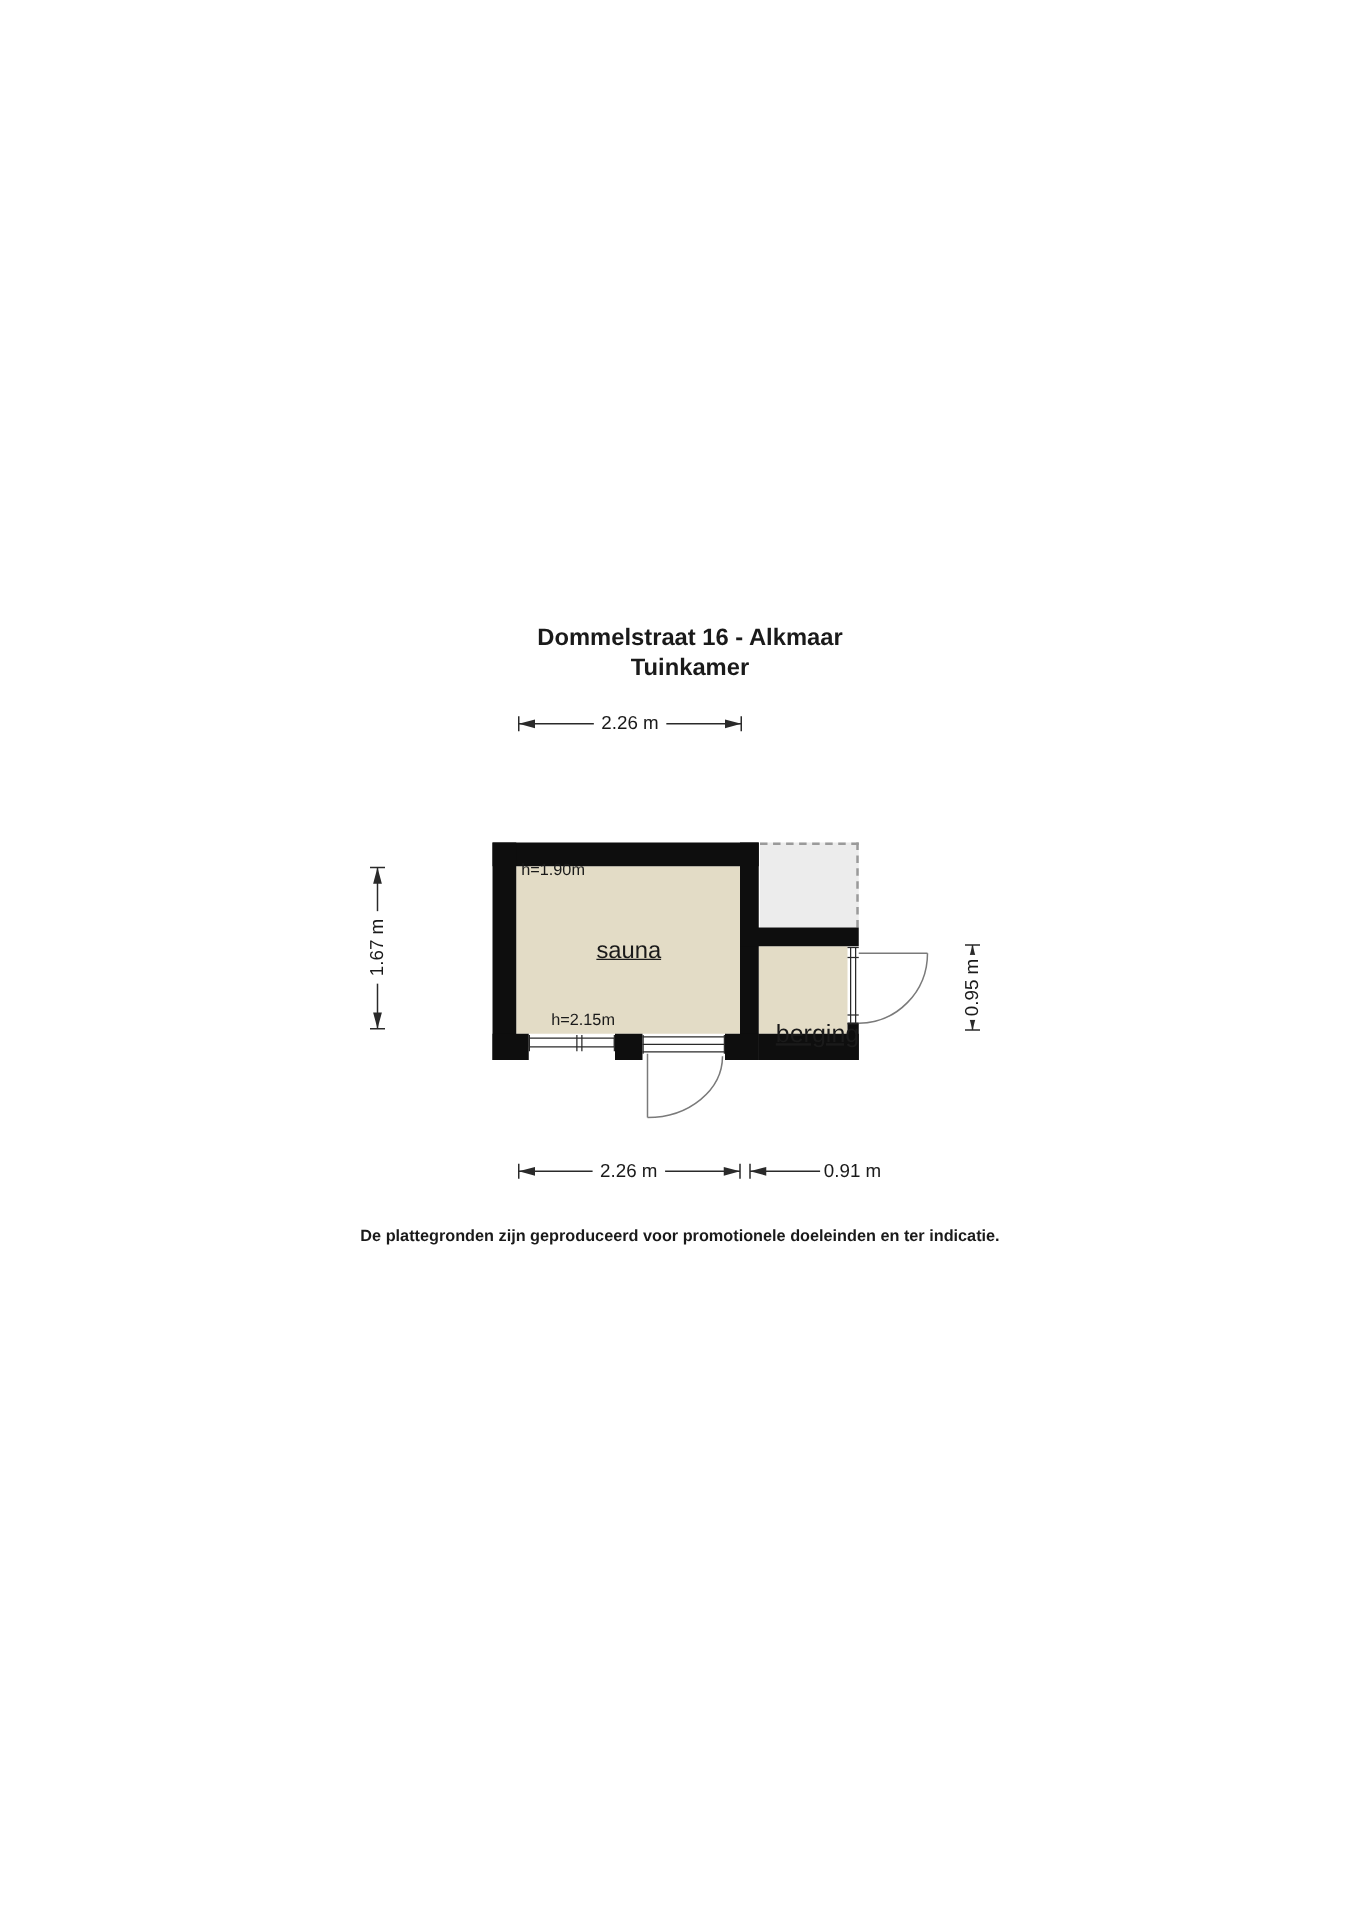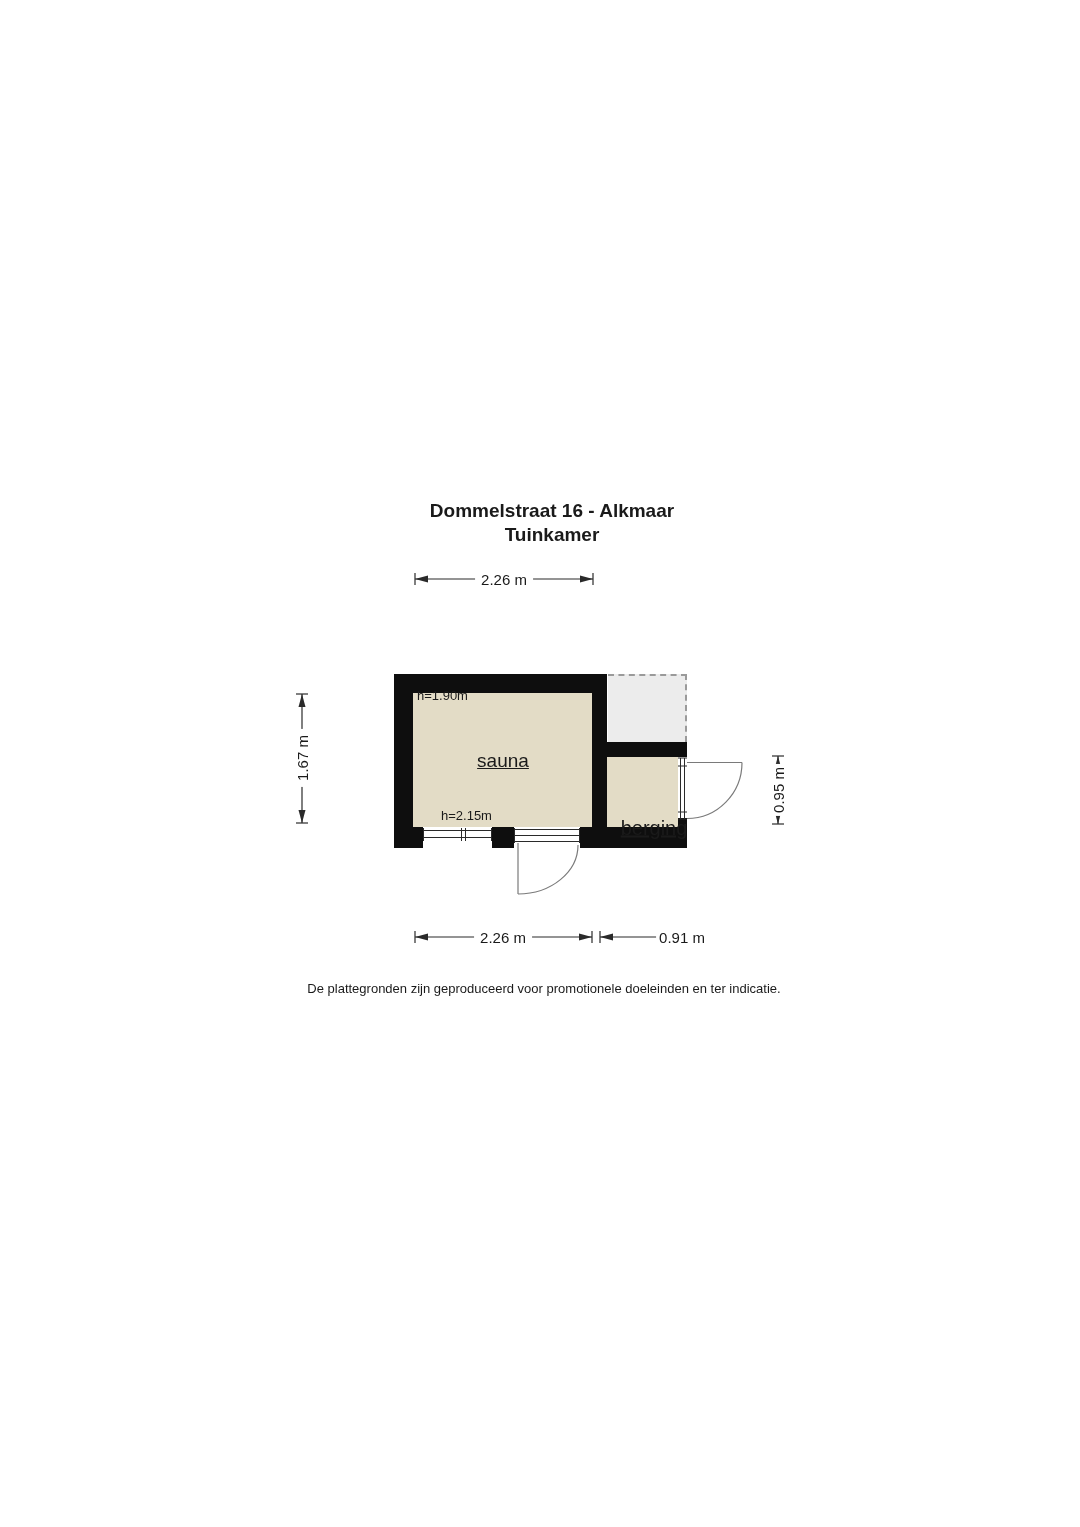--- a/index.html
+++ b/index.html
@@ -66,20 +66,21 @@
     transform: translate(-50%, -50%) rotate(-90deg);
   }
   .footer-block {
     position: absolute;
     left: 544px; top: 980px;
     transform: translateX(-50%);
     text-align: center;
     font-size: 13px;
     line-height: 17px;
     white-space: nowrap;
+    font-weight: bold;
   }
   svg.overlay { position: absolute; left: 0; top: 0; }
   .thin  { stroke: var(--line); stroke-width: 1; fill: none; }
   .door  { stroke: var(--door-line); stroke-width: 1.2; fill: none; }
   .dim   { stroke: var(--line); stroke-width: 1.2; fill: none; }
   .dim-arrow { fill: var(--line); stroke: none; }
 </style>
 </head>
 <body>
 

